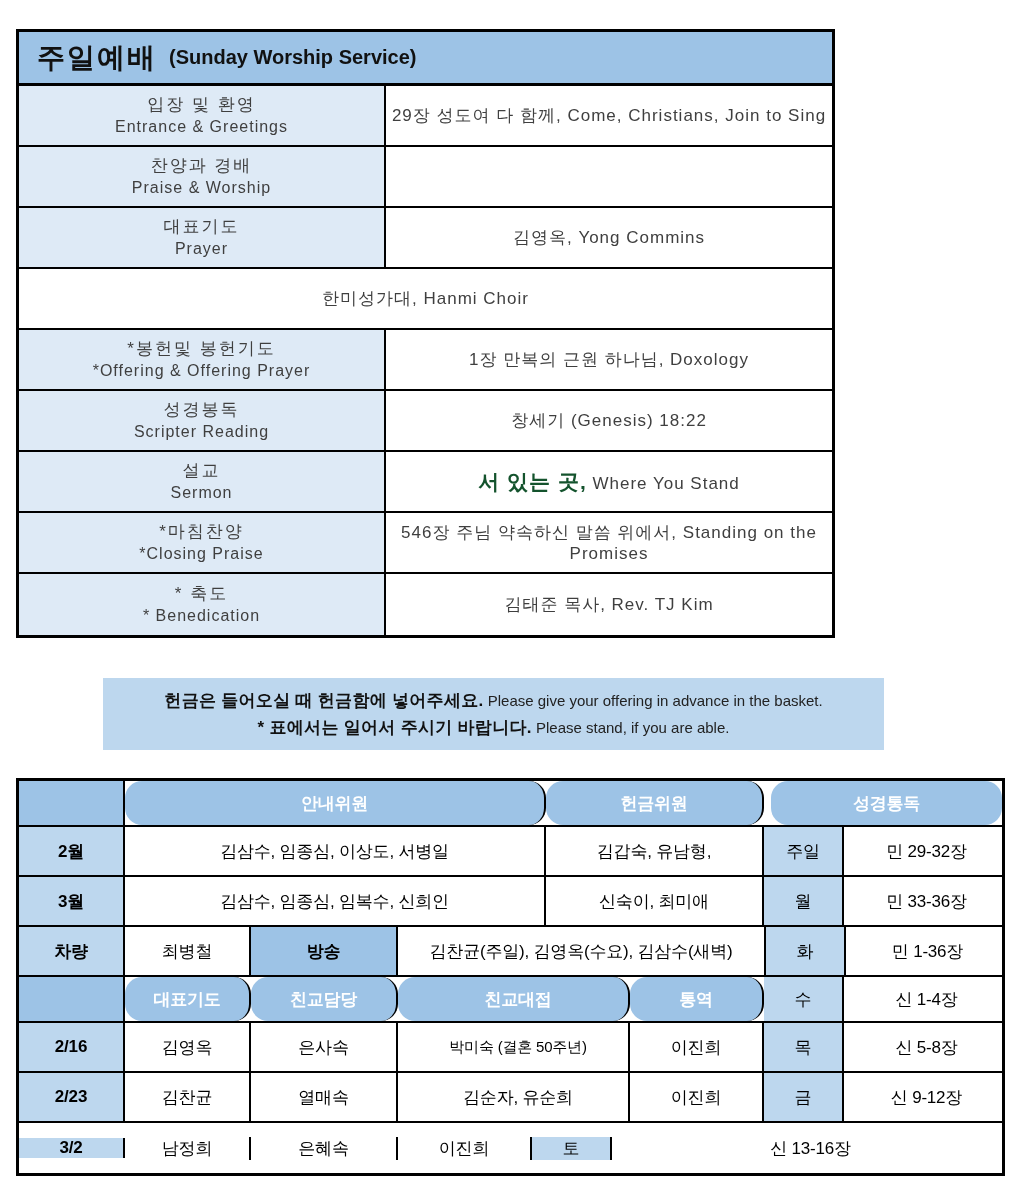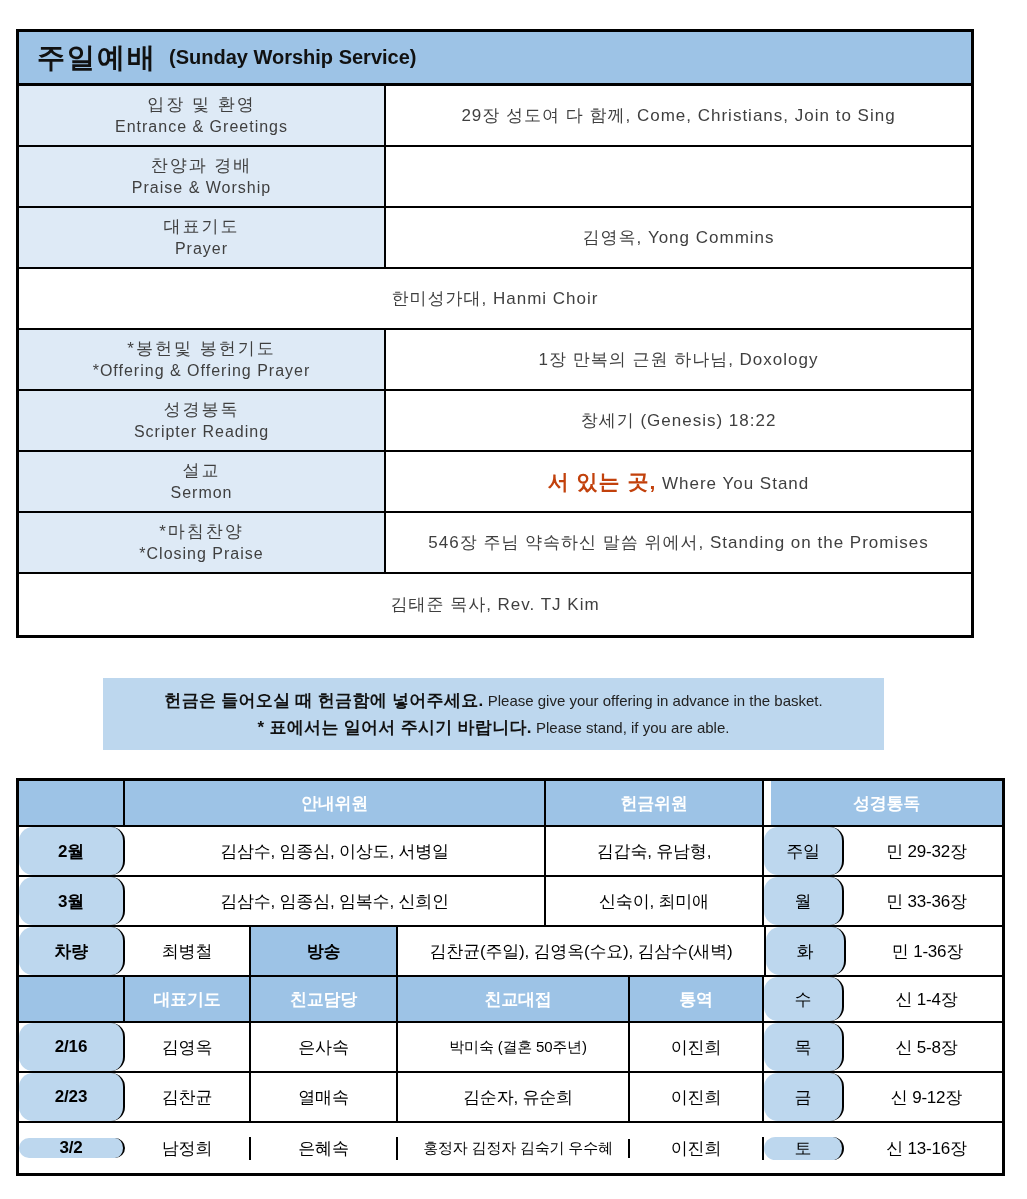--- a/index.html
+++ b/index.html
@@ -6,21 +6,21 @@
   html,body { background:#ffffff; }
   body {
     width:1027px; height:1199px;
     font-family:"Liberation Sans", sans-serif;
     color:#000;
   }
   .page { position:relative; width:1027px; height:1199px; background:#fff; overflow:hidden; }
 
   
   .worship {
-    position:absolute; left:16px; top:29px; width:958px;
+    position:absolute; left:16px; top:29px; width:819px;
     border:3px solid #000; background:#fff;
   }
   .w-title {
     height:54px; background:#9DC3E6;
     display:flex; align-items:center; gap:12px;
     padding-left:18px; border-bottom:3px solid #000;
   }
   .w-title-ko { font-size:28px; font-weight:bold; letter-spacing:2px; color:#111; }
   .w-title-en { font-size:20px; font-weight:bold; color:#111; }
   .w-row { display:flex; height:61px; border-bottom:2px solid #000; }
@@ -29,21 +29,21 @@
     width:367px; flex:0 0 367px; background:#DEEAF6; border-right:2px solid #000;
     display:flex; flex-direction:column; justify-content:center; align-items:center;
     color:#3f3f3f;
   }
   .w-label-ko { font-size:17px; letter-spacing:2px; line-height:1.35; }
   .w-label-en { font-size:16px; letter-spacing:1px; line-height:1.3; }
   .w-content {
     flex:1; display:flex; justify-content:center; align-items:center;
     color:#3f3f3f; font-size:17px; letter-spacing:1px; text-align:center;
   }
-  .w-content .bold-part { font-weight:bold; font-size:21px; color:#c2410c; letter-spacing:1px; }
+  .w-content .bold-part { font-weight:bold; font-size:21px; color:#14532d; letter-spacing:1px; }
   .w-content .bold-part:empty { display:none; }
 
   
   .notice {
     position:absolute; left:103px; top:678px; width:781px; height:72px;
     background:#BDD7EE; display:flex; flex-direction:column;
     justify-content:center; align-items:center; gap:4px;
   }
   .notice-line { font-size:15px; color:#111; white-space:nowrap; }
   .notice-ko { font-weight:bold; font-size:17px; letter-spacing:0.3px; }
@@ -58,22 +58,22 @@
   .d-row:last-child { border-bottom:none;align-items:center; }
   .d-row.hdr { height:46px; }
   .d-cell {
     border-right:2px solid #000;
     display:flex; justify-content:center; align-items:center;
     font-size:17px; text-align:center; letter-spacing:-0.2px;
     padding:0 2px; overflow:hidden; white-space:nowrap;
   }
   .d-cell:last-child { border-right:none; }
   .blue  { background:#9DC3E6; }
-  .lblue { background:#BDD7EE;border-radius:14px; }
-  .whitetext { color:#fff; font-weight:bold; }
+  .lblue { background:#BDD7EE; }
+  .whitetext { color:#fff; font-weight:bold;border-radius:17px; }
   .boldtext { font-weight:bold; }
   
   .c-label { flex:0 0 106px; }
   .c-ushers { flex:0 0 421px; }
   .c-offer { flex:0 0 218px; }
   .c-day { flex:0 0 80px; }
   .c-read { flex:1 1 auto;margin-left:7px; }
   .c-2 { flex:0 0 126px; }
   .c-3 { flex:0 0 147px; }
   .c-4 { flex:0 0 232px;padding-left:12px; }
@@ -159,20 +159,24 @@
       <div class="w-label">
         <span class="w-label-ko">*마침찬양</span>
         <span class="w-label-en">*Closing Praise</span>
       </div>
       <div class="w-content">
         <span><span>546장 주님 약속하신 말씀 위에서, Standing on the Promises</span></span>
       </div>
     </div>
 
     <div class="w-row">
+      <div class="w-label">
+        <span class="w-label-ko">* 축도</span>
+        <span class="w-label-en">* Benedication</span>
+      </div>
       <div class="w-content">
         <span><span>김태준 목사, Rev. TJ Kim</span></span>
       </div>
     </div>
   </div>
 
   <div class="notice">
     <div class="notice-line">
       <span class="notice-ko">헌금은 들어오실 때 헌금함에 넣어주세요.</span><span class="notice-en"> Please give your offering in advance in the basket.</span>
     </div>
@@ -242,20 +246,19 @@
       <div class="d-cell c-4">김순자, 유순희</div>
       <div class="d-cell c-5">이진희</div>
       <div class="d-cell c-day lblue">금</div>
       <div class="d-cell c-read">신 9-12장</div>
     </div>
 
     <div class="d-row">
       <div class="d-cell c-label lblue boldtext">3/2</div>
       <div class="d-cell c-2">남정희</div>
       <div class="d-cell c-3">은혜속</div>
-      <div class="d-cell c-4 small-note">홍정자 김정자 김숙기 우수혜</div>
       <div class="d-cell c-5">이진희</div>
       <div class="d-cell c-day lblue">토</div>
       <div class="d-cell c-read">신 13-16장</div>
     </div>
 
   </div>
 </div>
 
 </body></html>

